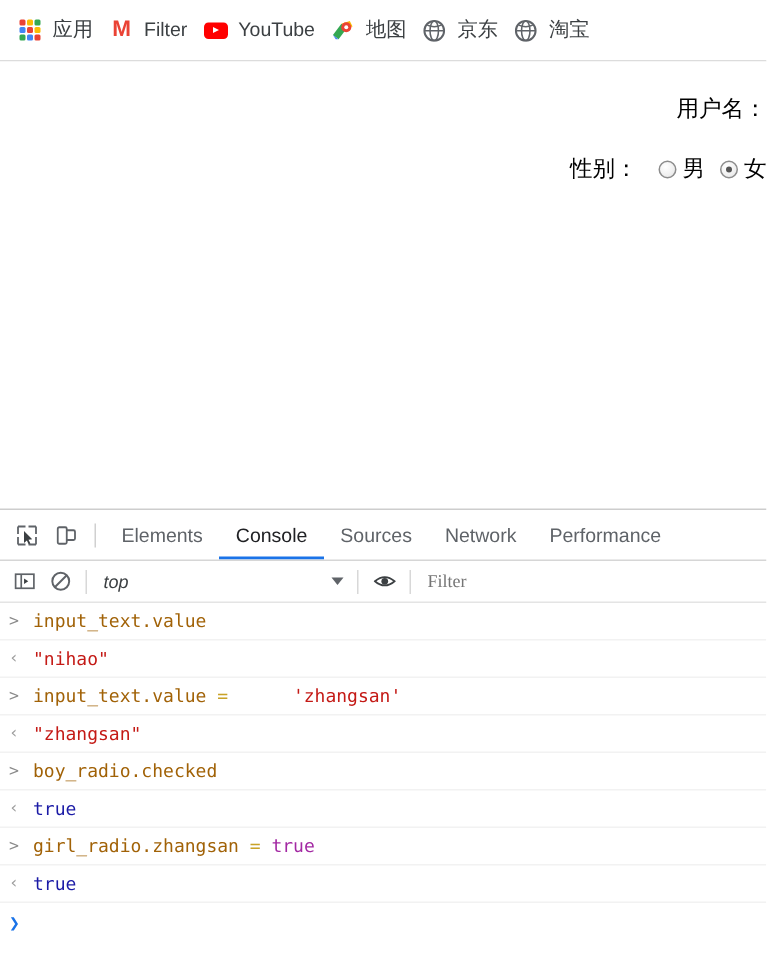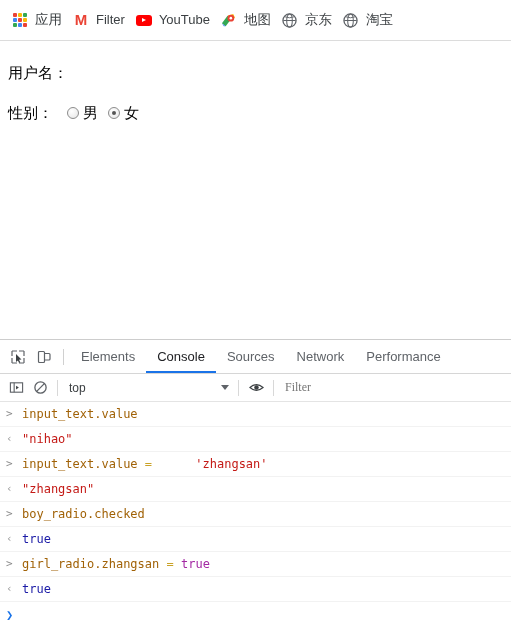--- a/index.html
+++ b/index.html
@@ -81,20 +81,21 @@
   
   .page-content {
     height: 298px;
     padding: 22px 0 0 8px;
     background: #ffffff;
   }
   .form-row {
     display: flex;
     align-items: center;
     margin-bottom: 20px;
+    justify-content: flex-end;
   }
   .form-label {
     font-size: 15px;
     color: #000000;
     line-height: 20px;
   }
   .text-input {
     width: 203px;
     height: 28px;
     margin-left: 2px;
@@ -188,20 +189,21 @@
     width: 24px; height: 24px;
     display: flex; align-items: center; justify-content: center;
     flex: 0 0 24px;
   }
   .ct-sep { width: 1px; height: 16px; background: #d8d8d8; margin: 0 5px; flex: 0 0 1px; }
   .ct-select {
     width: 170px; height: 20px;
     display: flex; align-items: center; justify-content: space-between;
     font-size: 12px; color: #3c4043;
     padding: 0 4px 0 6px;
+    font-style: italic;
   }
   .ct-caret {
     width: 0; height: 0;
     border-left: 4px solid transparent;
     border-right: 4px solid transparent;
     border-top: 5px solid #5f6368;
   }
   .ct-filter {
     font-size: 12px;
     color: #9aa0a6;

